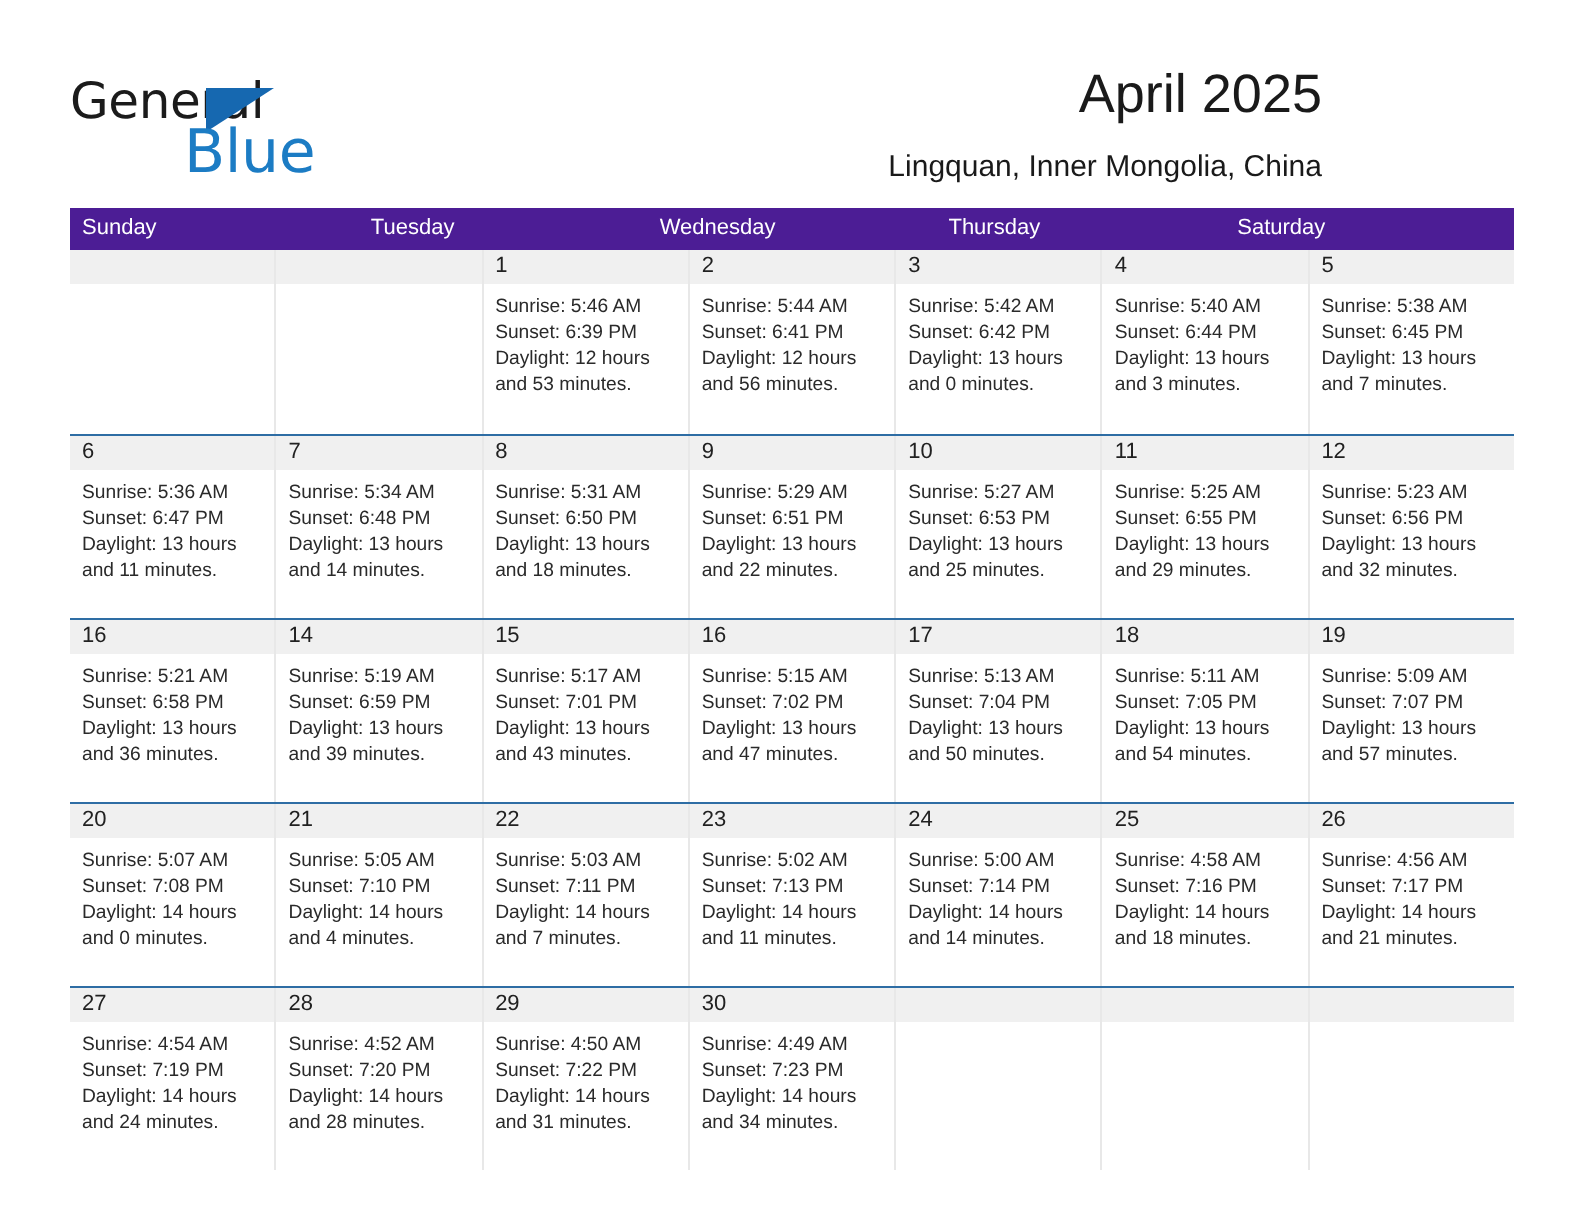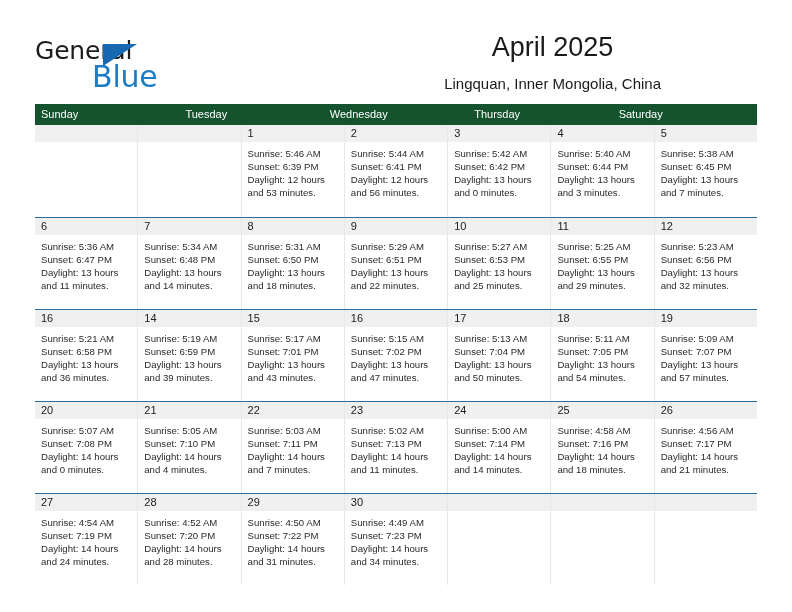--- a/index.html
+++ b/index.html
@@ -64,21 +64,21 @@
     width: 0;
     height: 0;
     border-left: 34px solid #1668b0;
     border-bottom: 22px solid transparent;
   }
 
   .title-block {
     position: absolute;
     right: 35px;
     top: 30px;
-    text-align: center;
+    text-align: right;
     margin-left: 16px;
   }
   .cal-title {
     font-size: 27px;
     color: #1a1a1a;
     font-weight: 400;
     line-height: 34px;
     white-space: nowrap;
   }
   .cal-location {
@@ -93,21 +93,21 @@
   
   .calendar {
     position: absolute;
     left: 35px;
     top: 104px;
     width: 722px;
   }
 
   .dow-row {
     display: flex;
-    background: #14532d;
+    background: #4c1d95;
     height: 21px;
   }
   .dow-cell {
     flex: 1 1 0;
     color: #ffffff;
     font-size: 11px;
     line-height: 21px;
     padding-left: 6px;
     box-sizing: border-box;
     white-space: nowrap;

